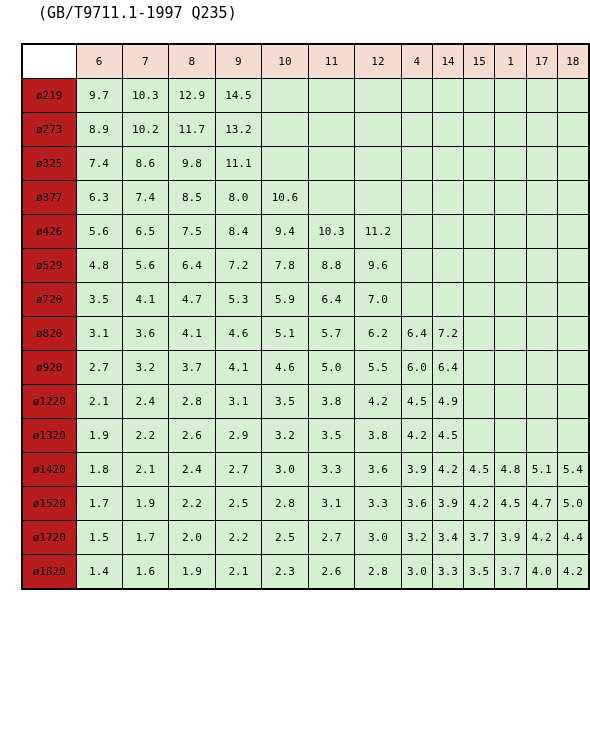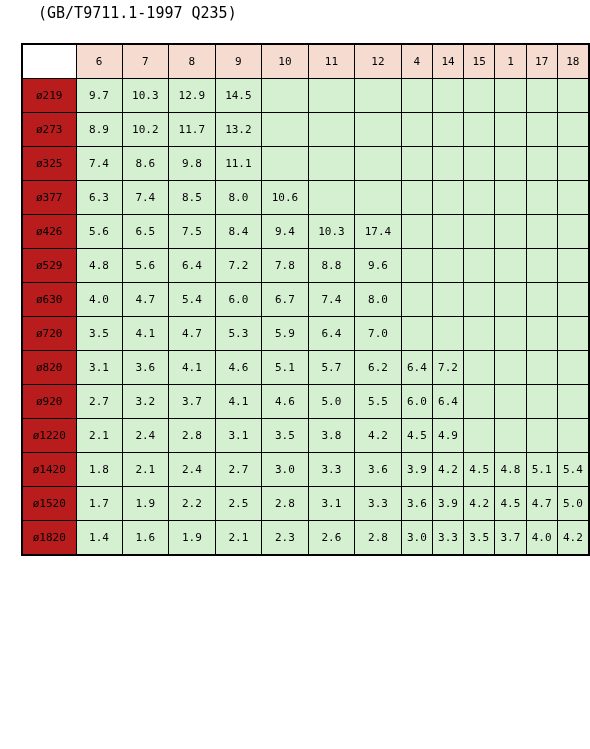--- a/index.html
+++ b/index.html
@@ -152,53 +152,37 @@
           <td class="cell empty"></td>
         </tr>
         <tr>
           <td class="rowhead">ø426</td>
           <td class="cell">5.6</td>
           <td class="cell">6.5</td>
           <td class="cell">7.5</td>
           <td class="cell">8.4</td>
           <td class="cell">9.4</td>
           <td class="cell">10.3</td>
-          <td class="cell">17.4</td>
+          <td class="cell">11.2</td>
           <td class="cell empty"></td>
           <td class="cell empty"></td>
           <td class="cell empty"></td>
           <td class="cell empty"></td>
           <td class="cell empty"></td>
           <td class="cell empty"></td>
         </tr>
         <tr>
           <td class="rowhead">ø529</td>
           <td class="cell">4.8</td>
           <td class="cell">5.6</td>
           <td class="cell">6.4</td>
           <td class="cell">7.2</td>
           <td class="cell">7.8</td>
           <td class="cell">8.8</td>
           <td class="cell">9.6</td>
-          <td class="cell empty"></td>
-          <td class="cell empty"></td>
-          <td class="cell empty"></td>
-          <td class="cell empty"></td>
-          <td class="cell empty"></td>
-          <td class="cell empty"></td>
-        </tr>
-        <tr>
-          <td class="rowhead">ø630</td>
-          <td class="cell">4.0</td>
-          <td class="cell">4.7</td>
-          <td class="cell">5.4</td>
-          <td class="cell">6.0</td>
-          <td class="cell">6.7</td>
-          <td class="cell">7.4</td>
-          <td class="cell">8.0</td>
           <td class="cell empty"></td>
           <td class="cell empty"></td>
           <td class="cell empty"></td>
           <td class="cell empty"></td>
           <td class="cell empty"></td>
           <td class="cell empty"></td>
         </tr>
         <tr>
           <td class="rowhead">ø720</td>
           <td class="cell">3.5</td>
@@ -257,20 +241,36 @@
           <td class="cell">3.8</td>
           <td class="cell">4.2</td>
           <td class="cell">4.5</td>
           <td class="cell">4.9</td>
           <td class="cell empty"></td>
           <td class="cell empty"></td>
           <td class="cell empty"></td>
           <td class="cell empty"></td>
         </tr>
         <tr>
+          <td class="rowhead">ø1320</td>
+          <td class="cell">1.9</td>
+          <td class="cell">2.2</td>
+          <td class="cell">2.6</td>
+          <td class="cell">2.9</td>
+          <td class="cell">3.2</td>
+          <td class="cell">3.5</td>
+          <td class="cell">3.8</td>
+          <td class="cell">4.2</td>
+          <td class="cell">4.5</td>
+          <td class="cell empty"></td>
+          <td class="cell empty"></td>
+          <td class="cell empty"></td>
+          <td class="cell empty"></td>
+        </tr>
+        <tr>
           <td class="rowhead">ø1420</td>
           <td class="cell">1.8</td>
           <td class="cell">2.1</td>
           <td class="cell">2.4</td>
           <td class="cell">2.7</td>
           <td class="cell">3.0</td>
           <td class="cell">3.3</td>
           <td class="cell">3.6</td>
           <td class="cell">3.9</td>
           <td class="cell">4.2</td>
@@ -287,20 +287,36 @@
           <td class="cell">2.5</td>
           <td class="cell">2.8</td>
           <td class="cell">3.1</td>
           <td class="cell">3.3</td>
           <td class="cell">3.6</td>
           <td class="cell">3.9</td>
           <td class="cell">4.2</td>
           <td class="cell">4.5</td>
           <td class="cell">4.7</td>
           <td class="cell">5.0</td>
+        </tr>
+        <tr>
+          <td class="rowhead">ø1720</td>
+          <td class="cell">1.5</td>
+          <td class="cell">1.7</td>
+          <td class="cell">2.0</td>
+          <td class="cell">2.2</td>
+          <td class="cell">2.5</td>
+          <td class="cell">2.7</td>
+          <td class="cell">3.0</td>
+          <td class="cell">3.2</td>
+          <td class="cell">3.4</td>
+          <td class="cell">3.7</td>
+          <td class="cell">3.9</td>
+          <td class="cell">4.2</td>
+          <td class="cell">4.4</td>
         </tr>
         <tr>
           <td class="rowhead">ø1820</td>
           <td class="cell">1.4</td>
           <td class="cell">1.6</td>
           <td class="cell">1.9</td>
           <td class="cell">2.1</td>
           <td class="cell">2.3</td>
           <td class="cell">2.6</td>
           <td class="cell">2.8</td>

